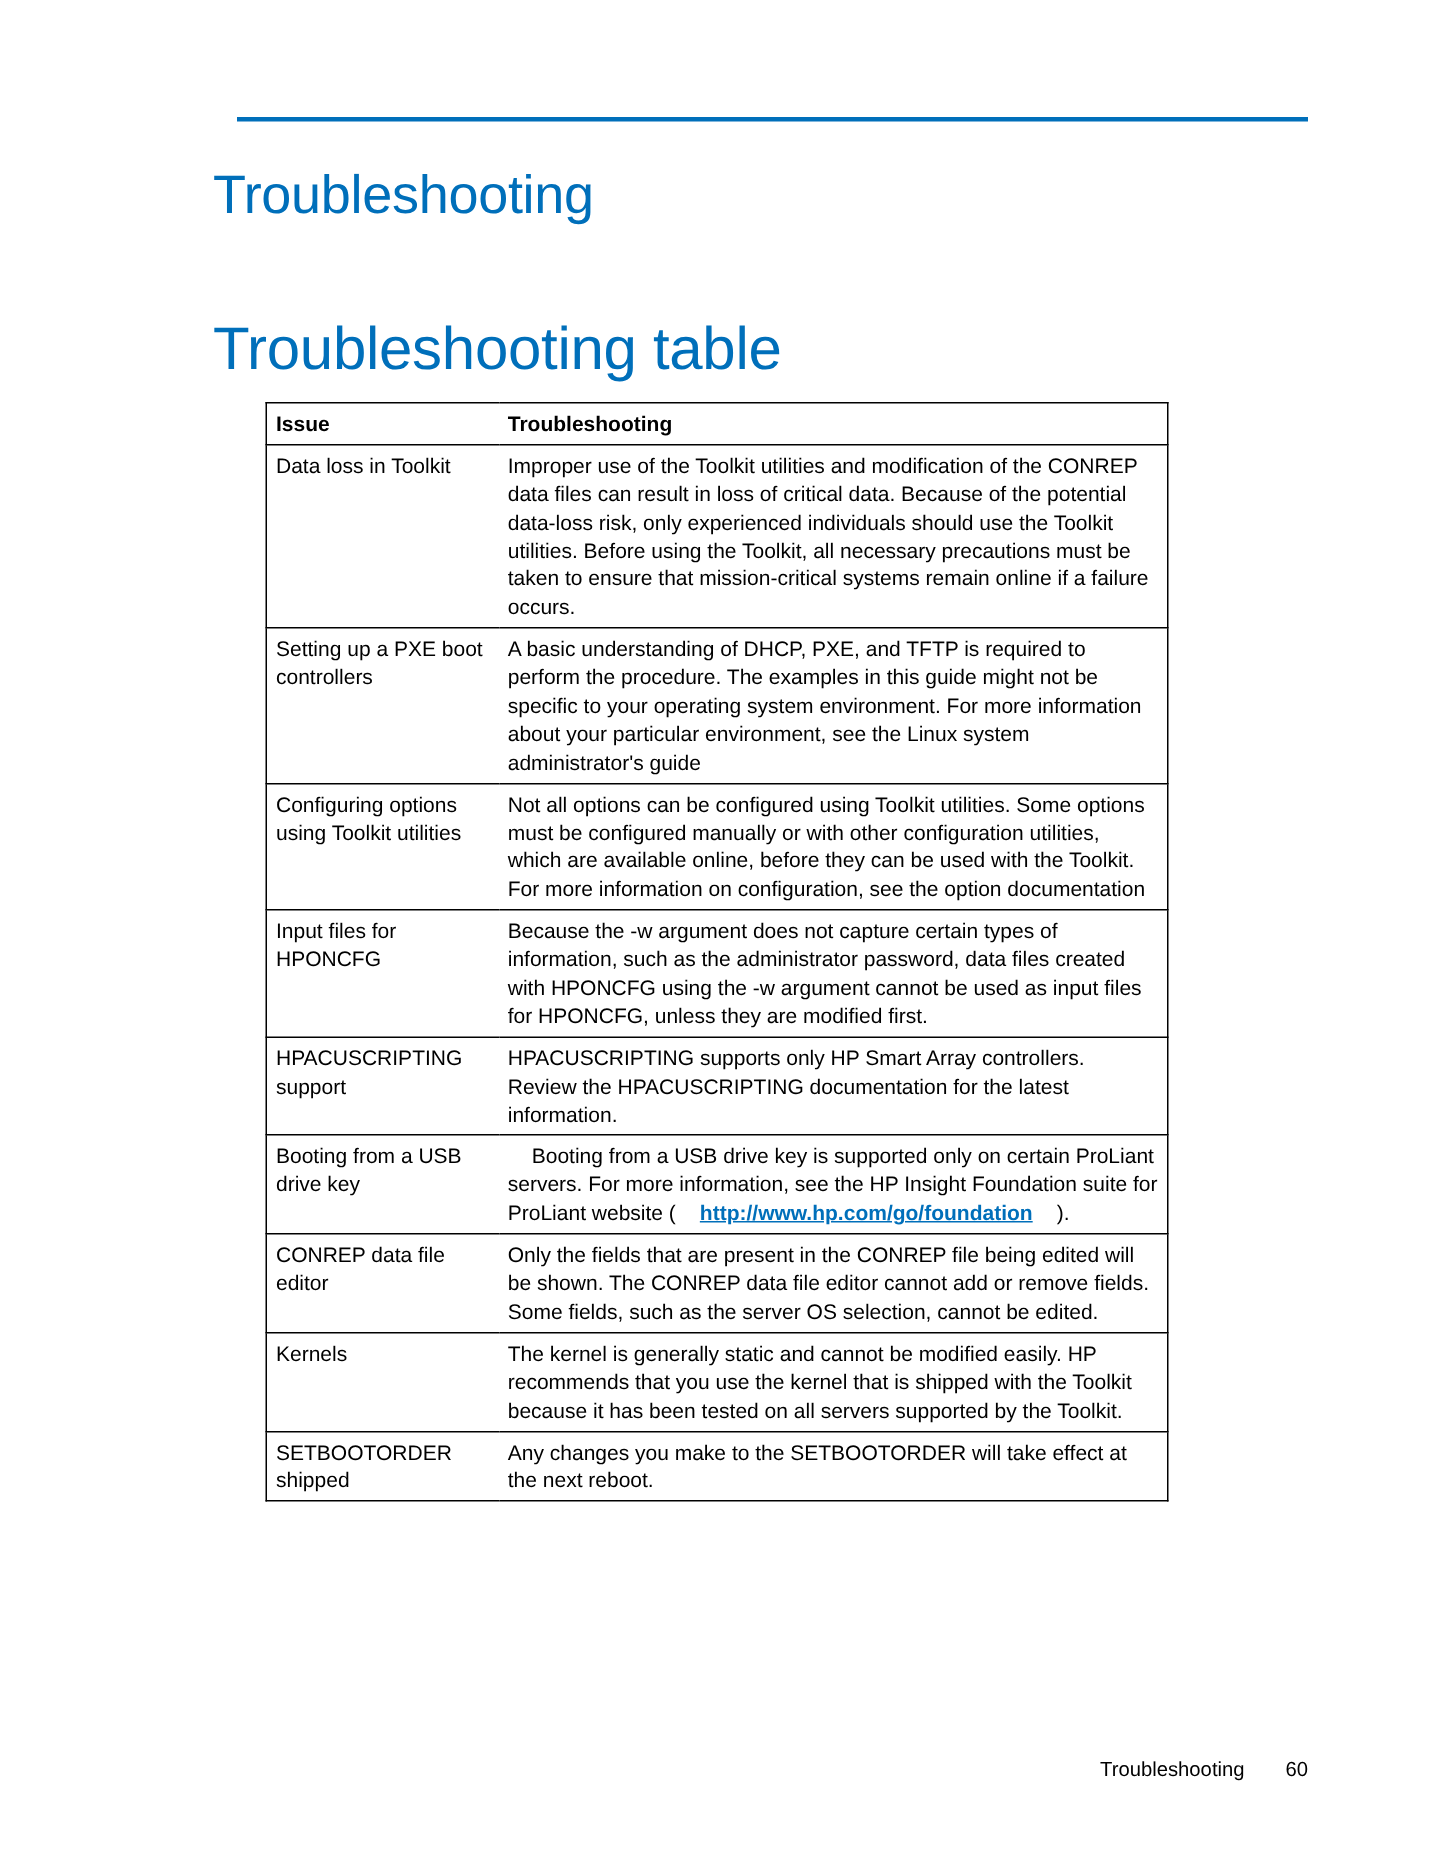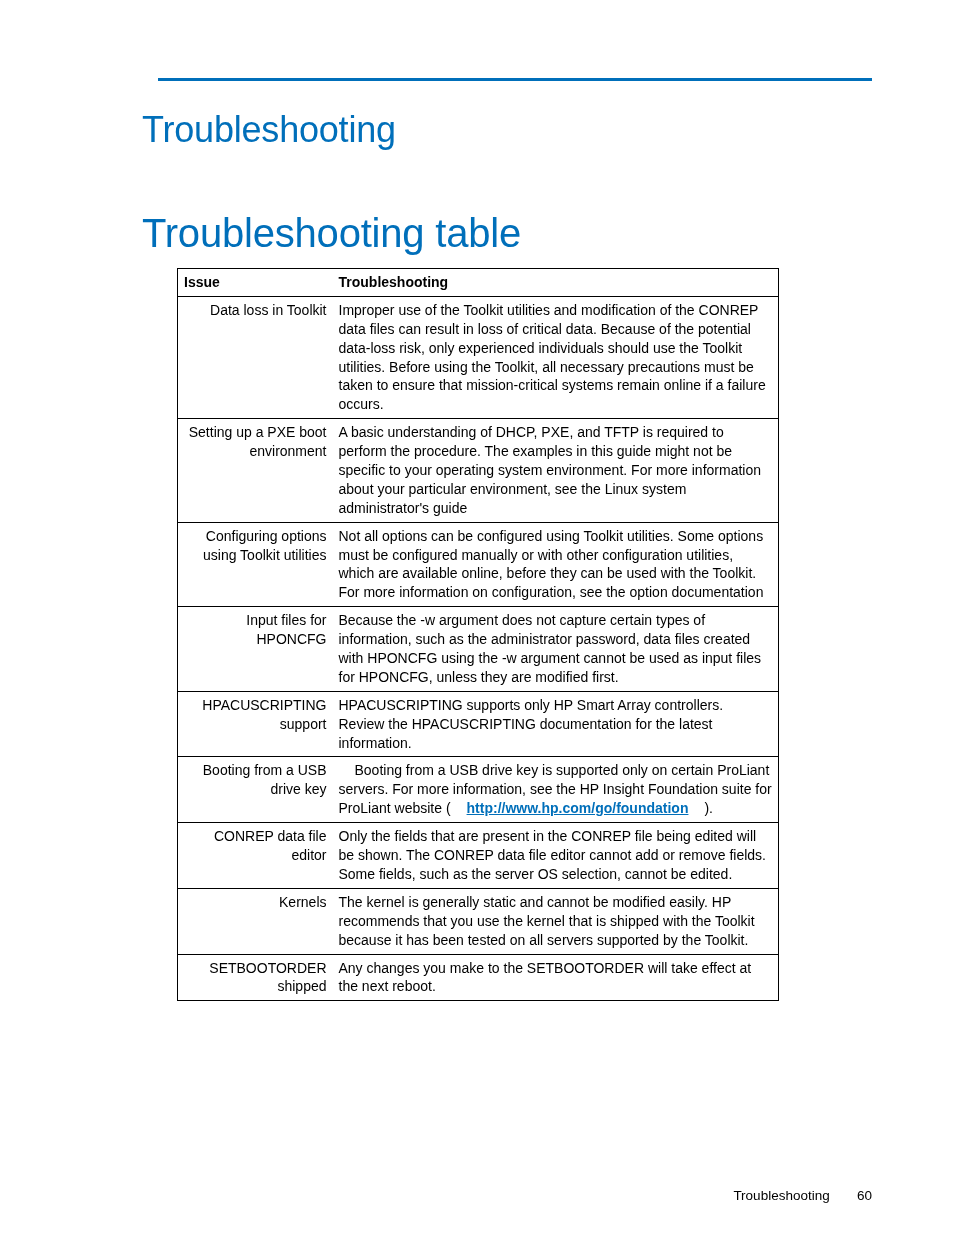--- a/index.html
+++ b/index.html
@@ -56,30 +56,29 @@
   table.troubleshoot td:first-child {
     border-left: 1px solid #000;
     width: 155px;
   }
   table.troubleshoot th:last-child,
   table.troubleshoot td:last-child {
     border-right: 1px solid #000;
   }
   table.troubleshoot td:first-child {
     vertical-align: top;
-    text-align: right;
   }
   .link {
     color: #006fba;
     text-decoration: underline;
     font-weight: bold;
   }
   .footer {
     position: absolute;
-    bottom: 32px;
+    bottom: 48px;
     right: 98px;
     font-size: 13.5px;
     color: #000;
   }
 </style>
 </head>
 <body>
 
 <div class="page">
   <div class="top-rule"></div>
@@ -94,21 +93,21 @@
         <th>Issue</th>
         <th>Troubleshooting</th>
       </tr>
     </thead>
     <tbody>
       <tr>
         <td>Data loss in Toolkit</td>
         <td>Improper use of the Toolkit utilities and modification of the CONREP data files can result in loss of critical data. Because of the potential data-loss risk, only experienced individuals should use the Toolkit utilities. Before using the Toolkit, all necessary precautions must be taken to ensure that mission-critical systems remain online if a failure occurs.</td>
       </tr>
       <tr>
-        <td>Setting up a PXE boot environment</td>
+        <td>Setting up a PXE boot controllers</td>
         <td>A basic understanding of DHCP, PXE, and TFTP is required to perform the procedure. The examples in this guide might not be specific to your operating system environment. For more information about your particular environment, see the Linux system administrator's guide</td>
       </tr>
       <tr>
         <td>Configuring options using Toolkit utilities</td>
         <td>Not all options can be configured using Toolkit utilities. Some options must be configured manually or with other configuration utilities, which are available online, before they can be used with the Toolkit. For more information on configuration, see the option documentation</td>
       </tr>
       <tr>
         <td>Input files for HPONCFG</td>
         <td>Because the -w argument does not capture certain types of information, such as the administrator password, data files created with HPONCFG using the -w argument cannot be used as input files for HPONCFG, unless they are modified first.</td>
       </tr>

